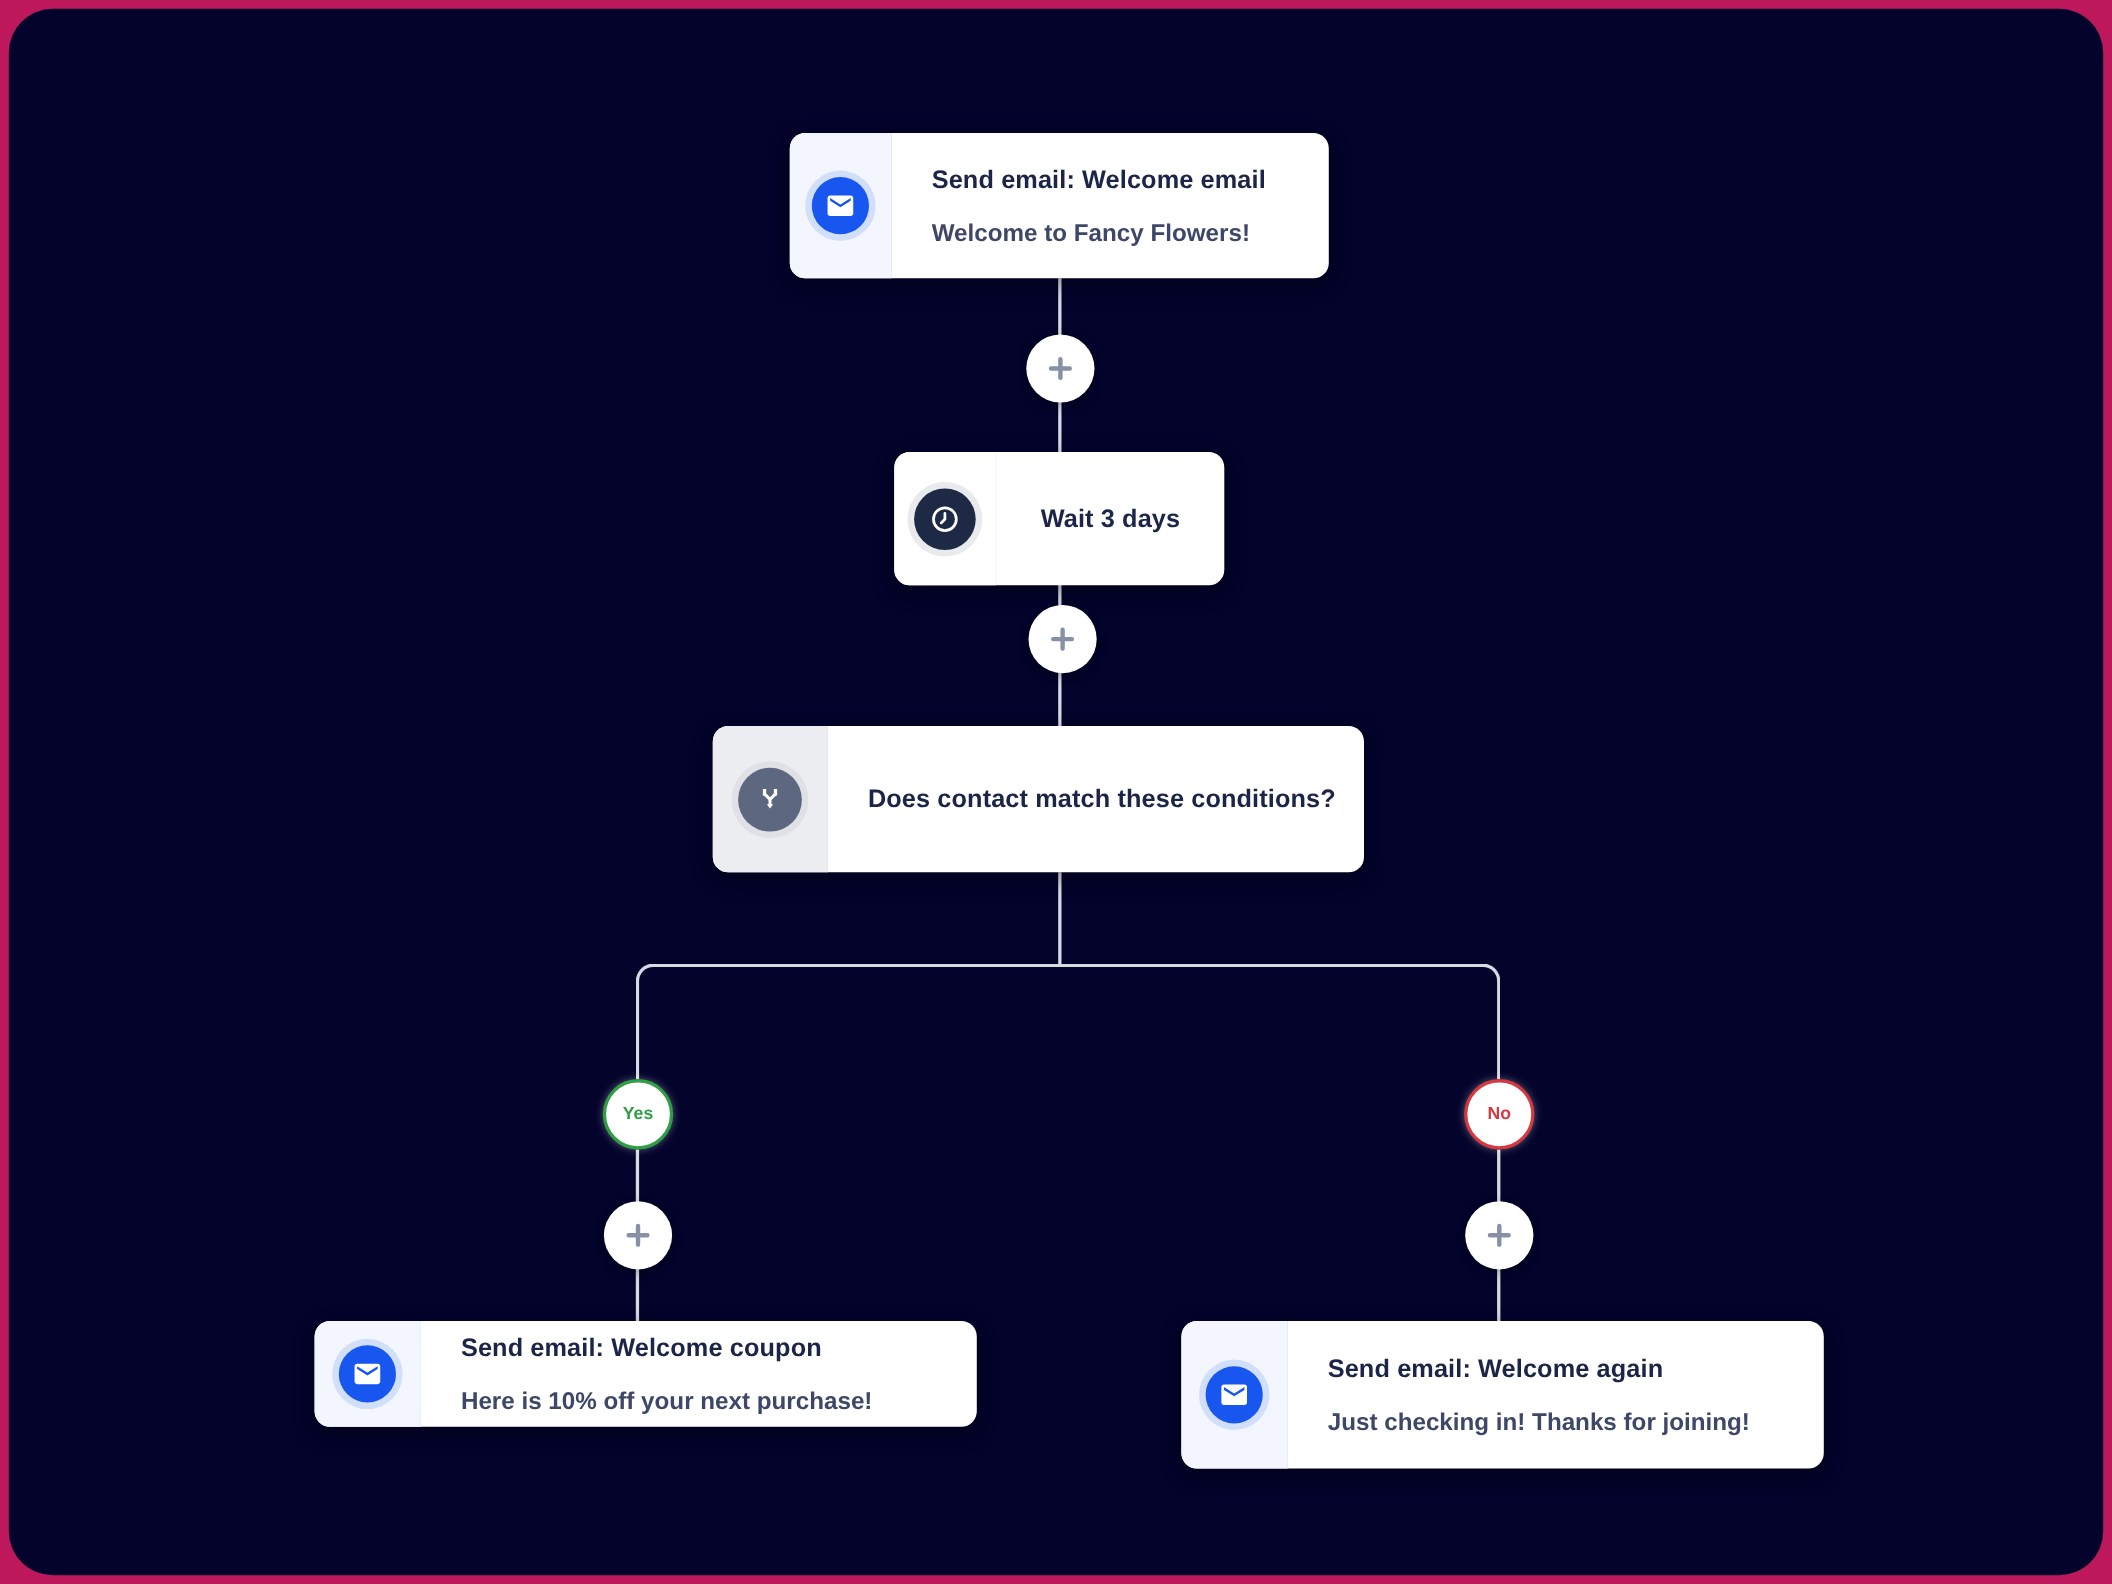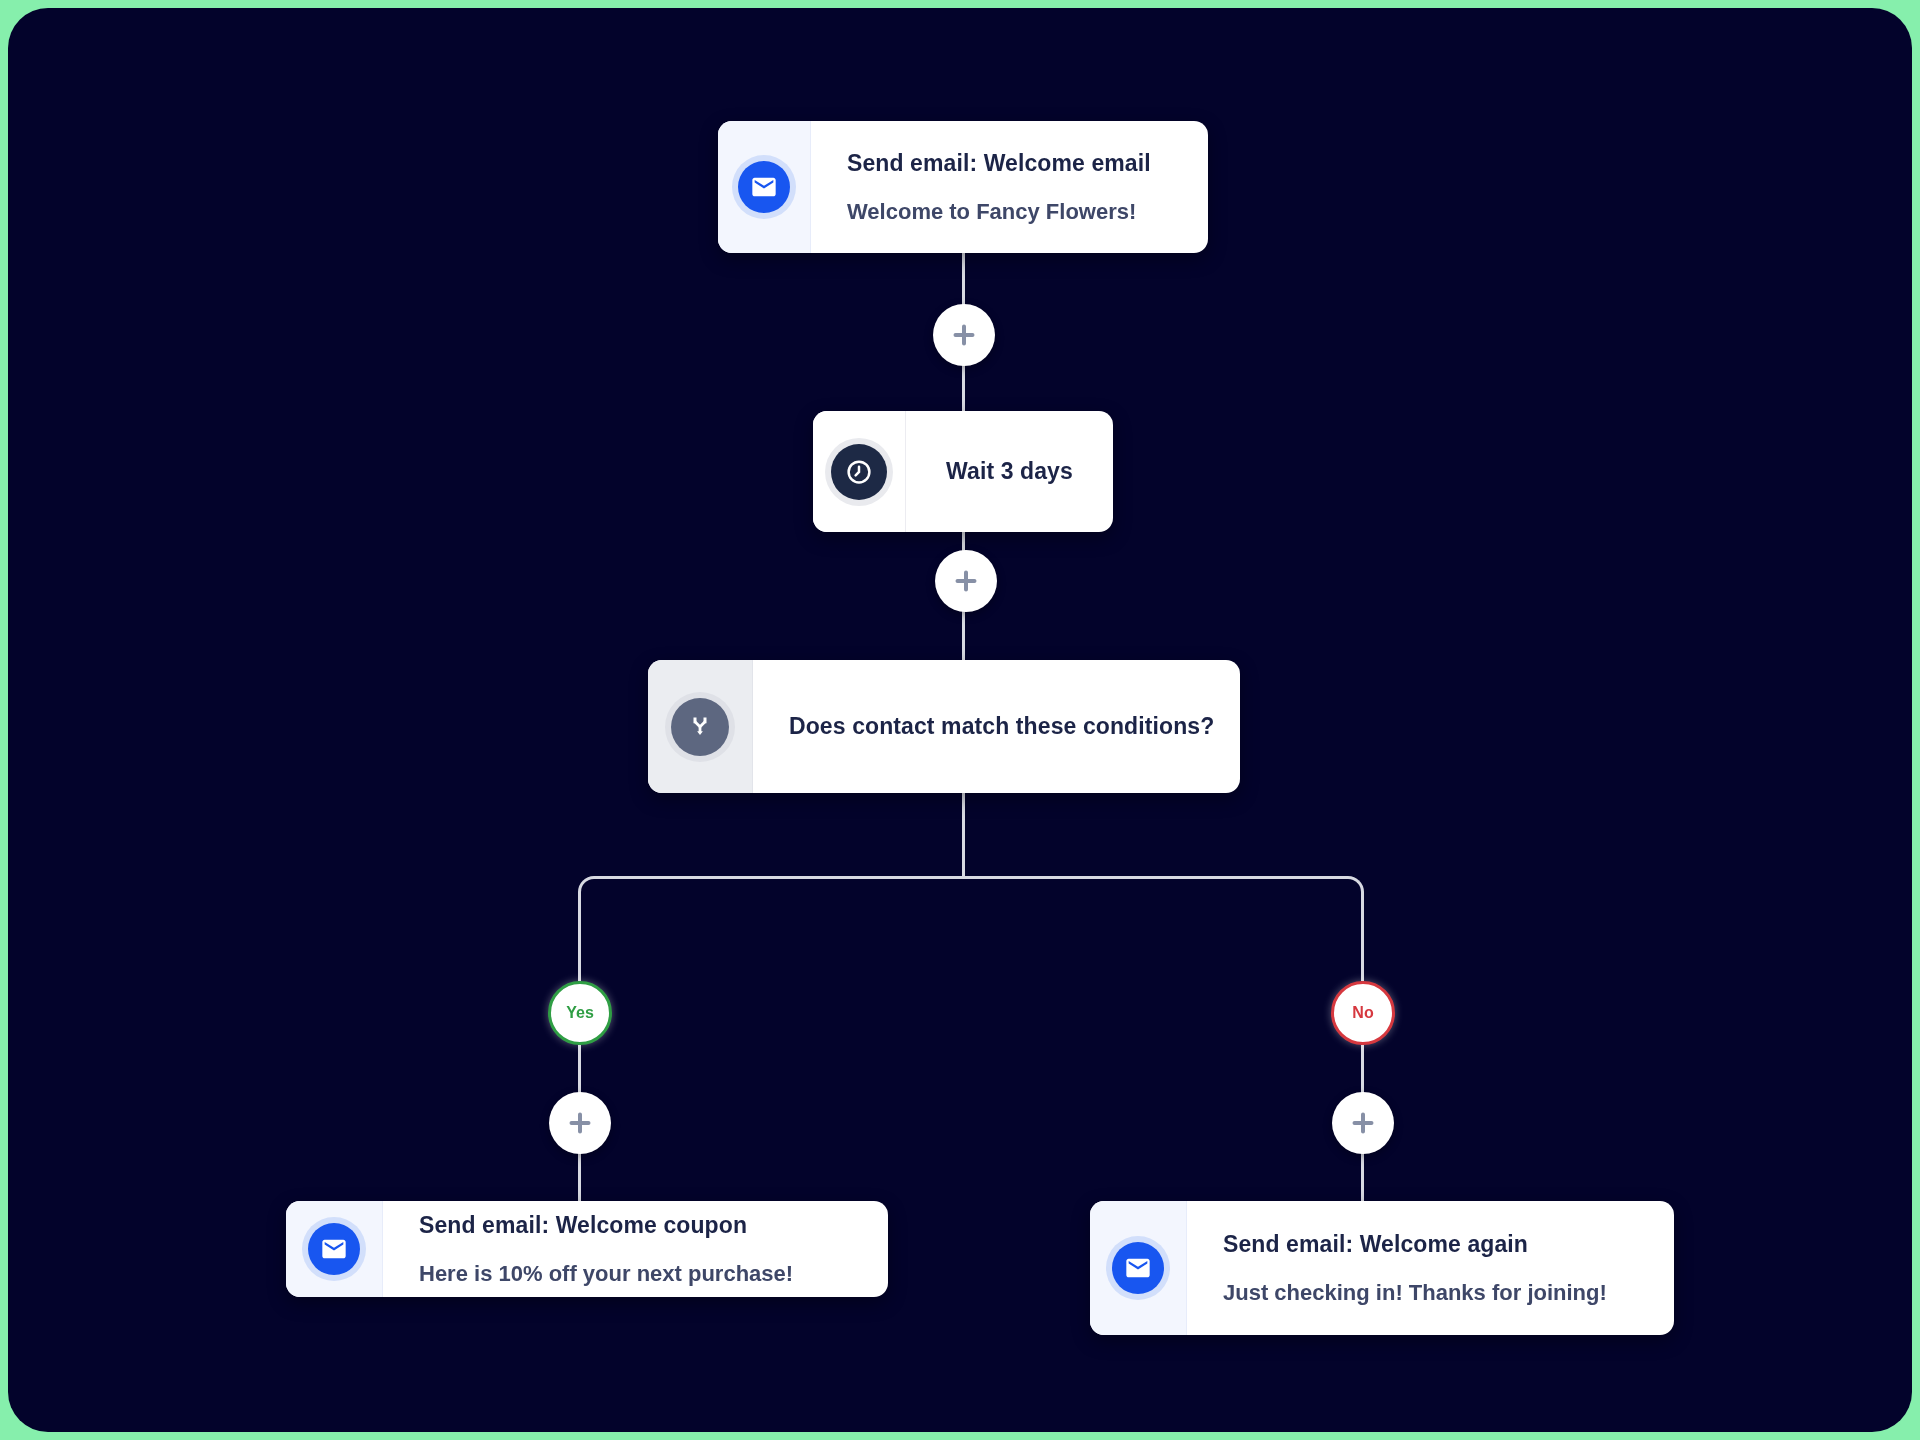--- a/index.html
+++ b/index.html
@@ -5,21 +5,21 @@
   html, body {
     margin: 0;
     padding: 0;
     background: #000000;
     font-family: "Liberation Sans", "DejaVu Sans", sans-serif;
   }
   .viewport {
     position: relative;
     width: 1920px;
     height: 1440px;
-    background: #86efac;
+    background: #be185d;
     overflow: hidden;
   }
   .panel {
     position: absolute;
     left: 8px; top: 8px;
     width: 1904px; height: 1424px;
     background: #03032b;
     border-radius: 40px;
   }
 
@@ -248,21 +248,21 @@
             <path fill="#ffffff" d="M20 4H4C2.9 4 2 4.9 2 6v12c0 1.1.9 2 2 2h16c1.1 0 2-.9 2-2V6c0-1.1-.9-2-2-2zm0 4.2l-8 5-8-5V6l8 5 8-5v2.2z"></path>
           </svg>
         </span>
       </div>
       <div class="text-section">
         <div class="node-title">Send email: Welcome coupon</div>
         <div class="node-subtitle">Here is 10% off your next purchase!</div>
       </div>
     </div>
 
-    <div class="card" style="left:1066px; top:1193px; width:584px; height:134px;margin-left:16px;">
+    <div class="card" style="left:1066px; top:1193px; width:584px; height:134px;">
       <div class="icon-section email-tint" style="width:96px;">
         <span class="icon-circle email">
           <svg width="28" height="28" viewBox="0 0 24 24">
             <path fill="#ffffff" d="M20 4H4C2.9 4 2 4.9 2 6v12c0 1.1.9 2 2 2h16c1.1 0 2-.9 2-2V6c0-1.1-.9-2-2-2zm0 4.2l-8 5-8-5V6l8 5 8-5v2.2z"></path>
           </svg>
         </span>
       </div>
       <div class="text-section">
         <div class="node-title">Send email: Welcome again</div>
         <div class="node-subtitle">Just checking in! Thanks for joining!</div>

